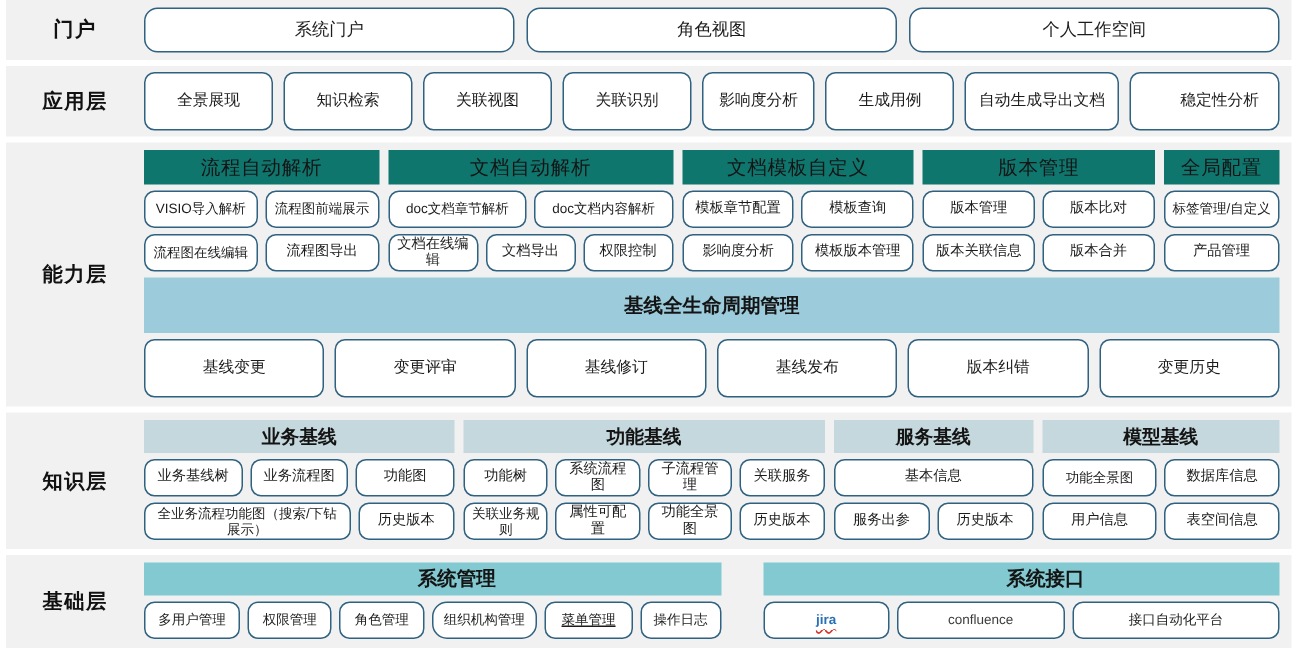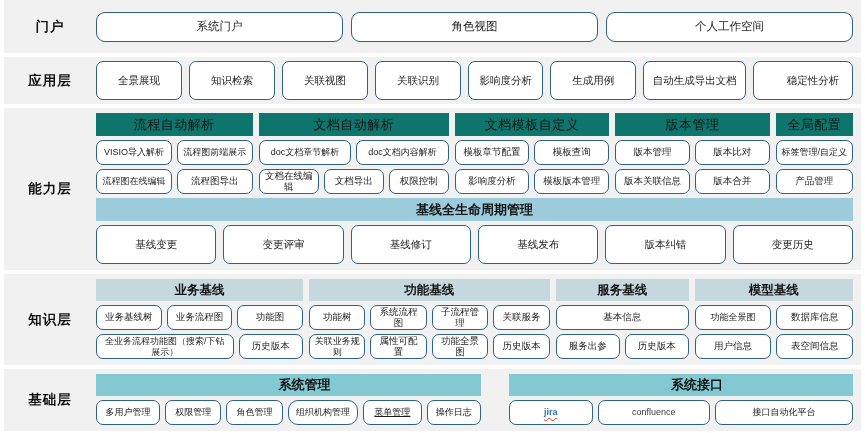--- a/index.html
+++ b/index.html
@@ -71,21 +71,21 @@
     height:23px;
     display:flex;align-items:center;justify-content:center;
     letter-spacing:.5px;
   }
   .group-row{display:flex;gap:5px;}
   .group-row .pill{flex:1 1 0;min-width:0;}
 
   
   .life-head{
     background:#9ccbdb;color:#141414;font-weight:bold;font-size:13px;
-    height:23px;display:flex;align-items:center;justify-content:center;
+    height:37px;display:flex;align-items:center;justify-content:center;
   }
   .life-row{display:flex;gap:7px;}
   .life-row .pill{flex:1 1 0;}
 
   
   .know-row{align-items:stretch;}
   .know-label{display:flex;align-items:center;justify-content:center;}
   .know-body{padding:5px 8px 6px 0;display:flex;flex-direction:column;gap:4px;}
   .know-heads{display:flex;gap:6px;}
   .know-head{

